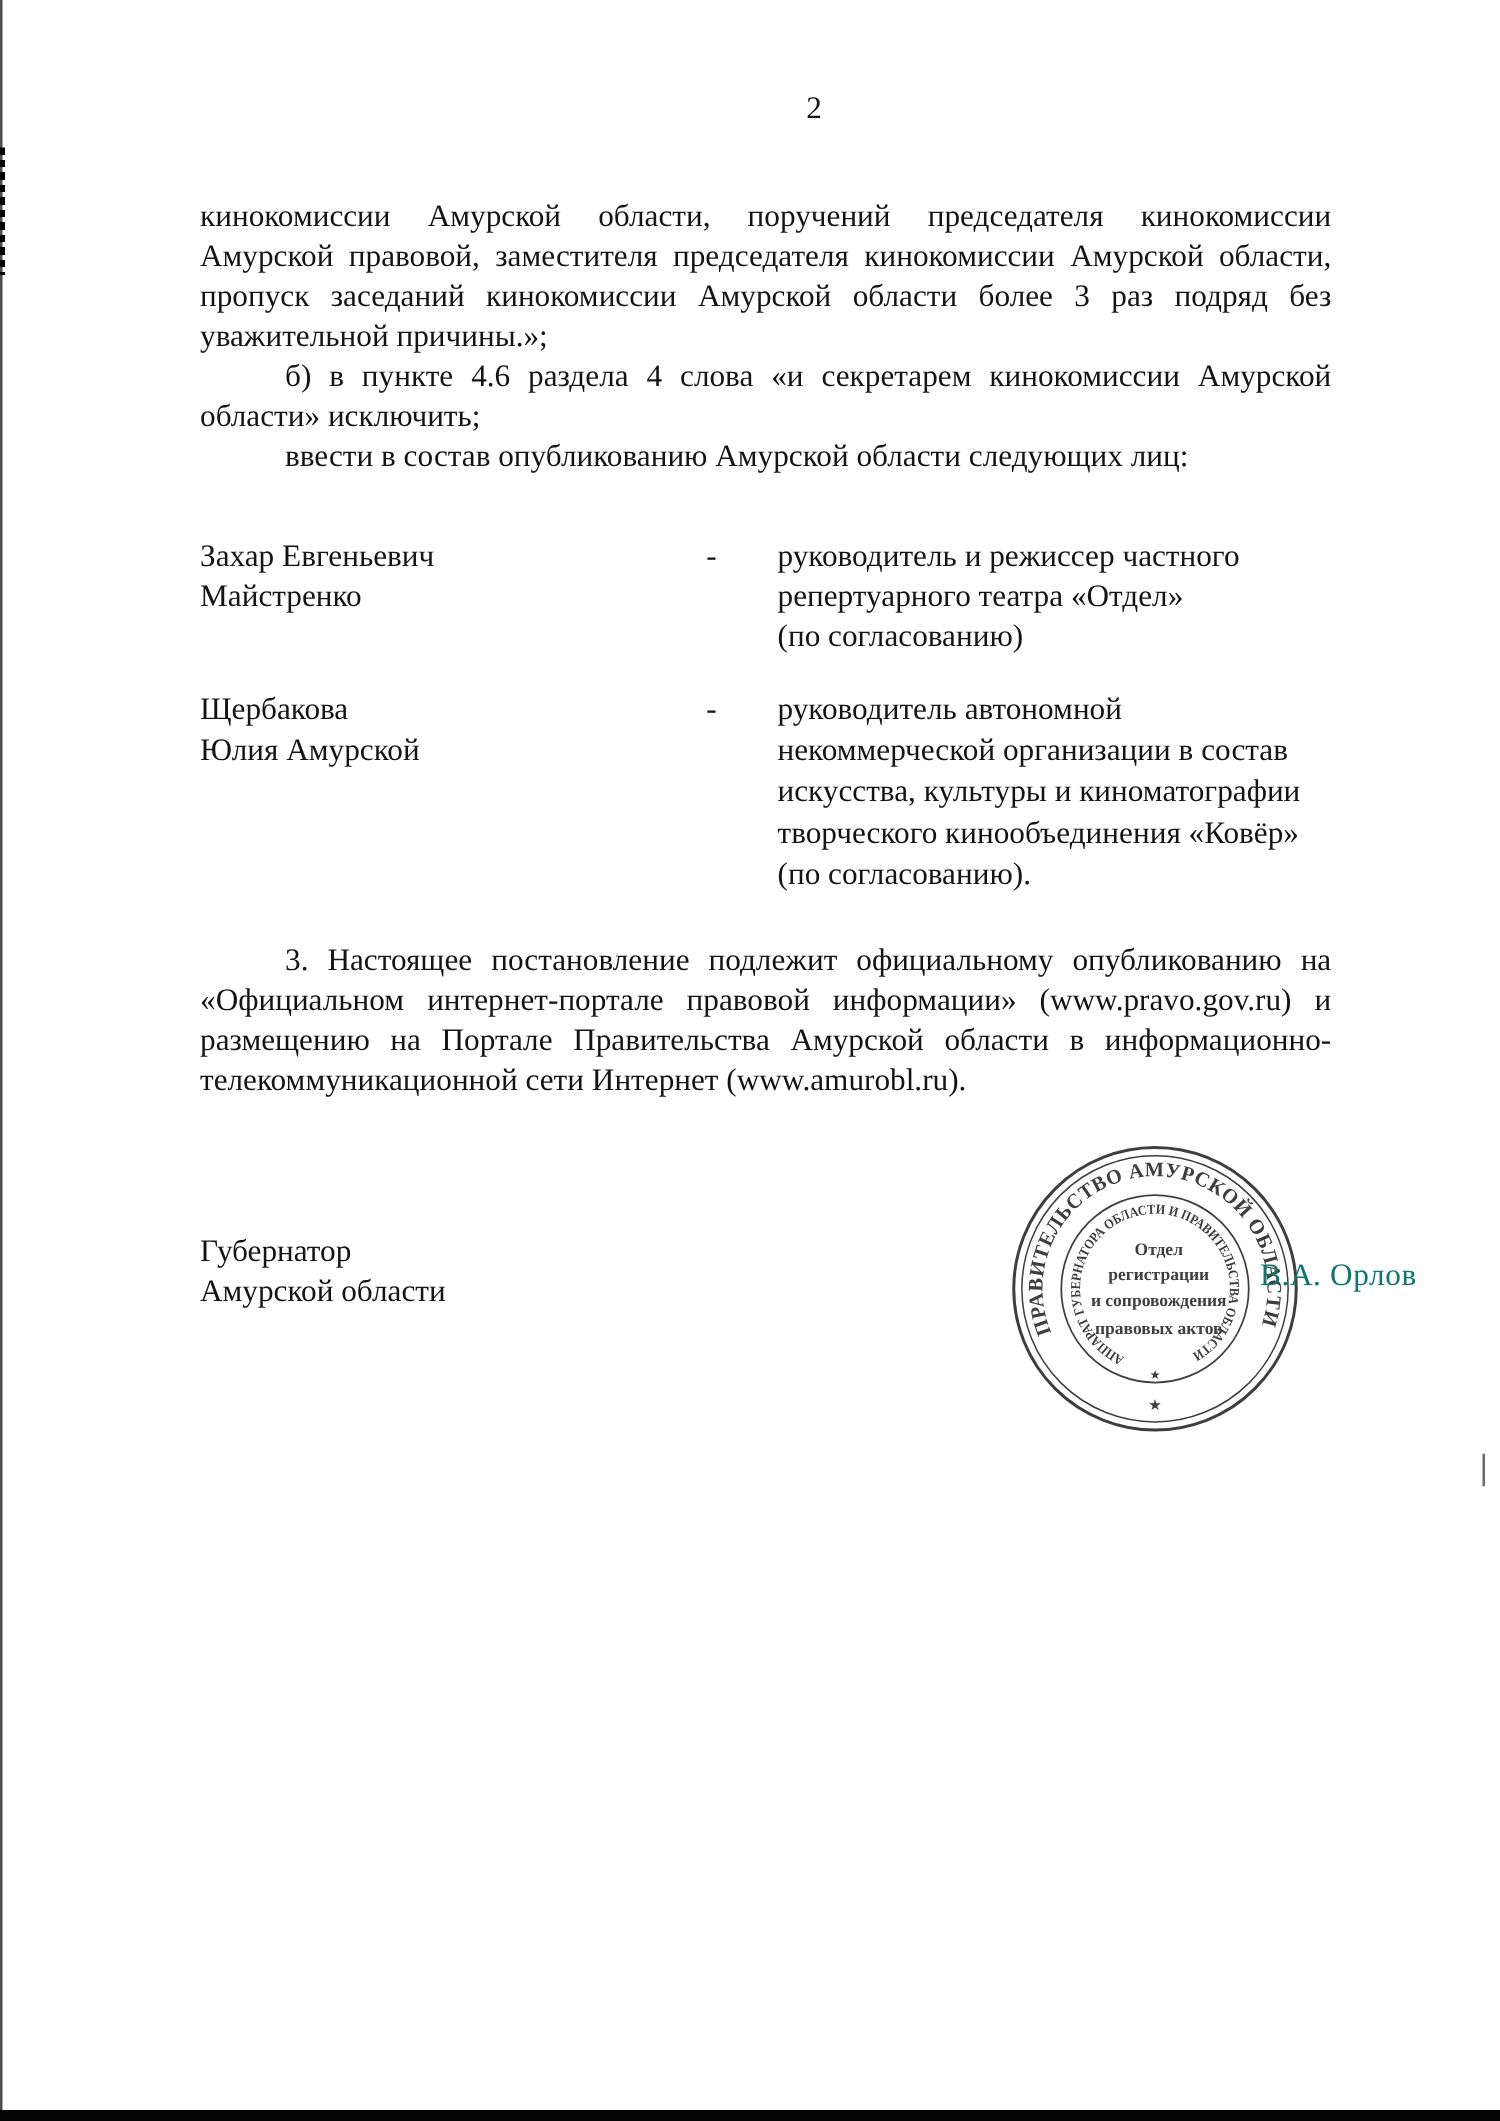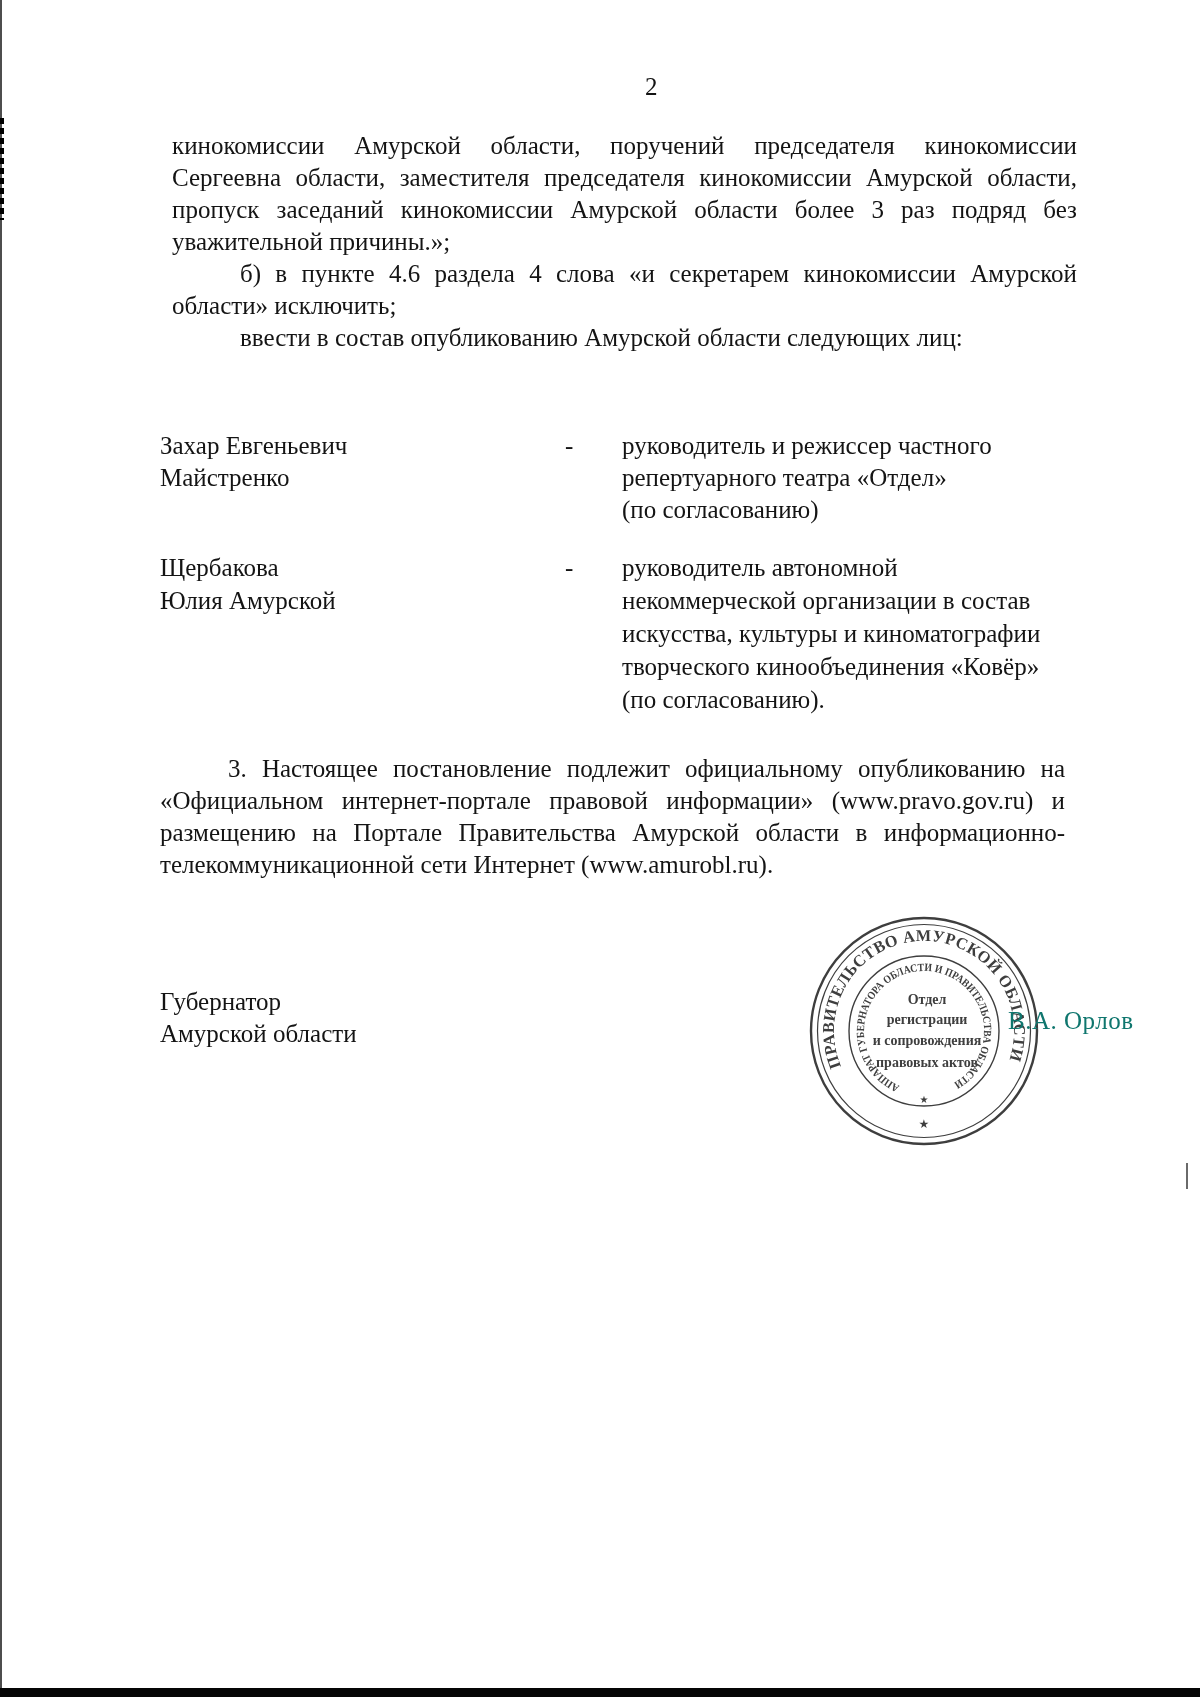--- a/index.html
+++ b/index.html
@@ -13,21 +13,21 @@
     overflow: hidden;
   }
   .line { font-size: 25px; line-height: 32px; white-space: nowrap; }
   .j    { text-align: justify; text-align-last: justify; white-space: normal; }
   .ind  { text-indent: 68px; }
 
   .page-number {
     position: absolute; left: 645px; top: 71px;
     font-size: 25px; line-height: 32px;
   }
-  .body-block   { position: absolute; left: 160px; top: 130px; width: 905px; margin-left: 12px; }
+  .body-block   { position: absolute; left: 160px; top: 158px; width: 905px; }
   .closing-block{ position: absolute; left: 160px; top: 753px; width: 905px; }
 
   .appointee-row { position: absolute; left: 160px; width: 905px; }
   .row-1 { top: 430px; }
   .row-2 { top: 551px; }
   .row-2 .line { line-height: 33px; }
   .names { position: absolute; left: 0; top: 0; width: 400px; }
   .dash  { position: absolute; left: 405px; top: 0; }
   .role  { position: absolute; left: 462px; top: 0; width: 443px; }
 
@@ -65,21 +65,21 @@
 </style>
 </head>
 <body>
 
 <div class="page">
 
   <div class="page-number">2</div>
 
   <div class="body-block">
     <div class="line j">кинокомиссии Амурской области, поручений председателя кинокомиссии</div>
-    <div class="line j">Сергеевна области, заместителя председателя кинокомиссии Амурской области,</div>
+    <div class="line j">Амурской правовой, заместителя председателя кинокомиссии Амурской области,</div>
     <div class="line j">пропуск заседаний кинокомиссии Амурской области более 3 раз подряд без</div>
     <div class="line">уважительной причины.»;</div>
     <div class="line j ind">б) в пункте 4.6 раздела 4 слова «и секретарем кинокомиссии Амурской</div>
     <div class="line">области» исключить;</div>
     <div class="line ind">ввести в состав опубликованию Амурской области следующих лиц:</div>
   </div>
 
   <div class="appointee-row row-1">
     <div class="names">
       <div class="line">Захар Евгеньевич</div>

